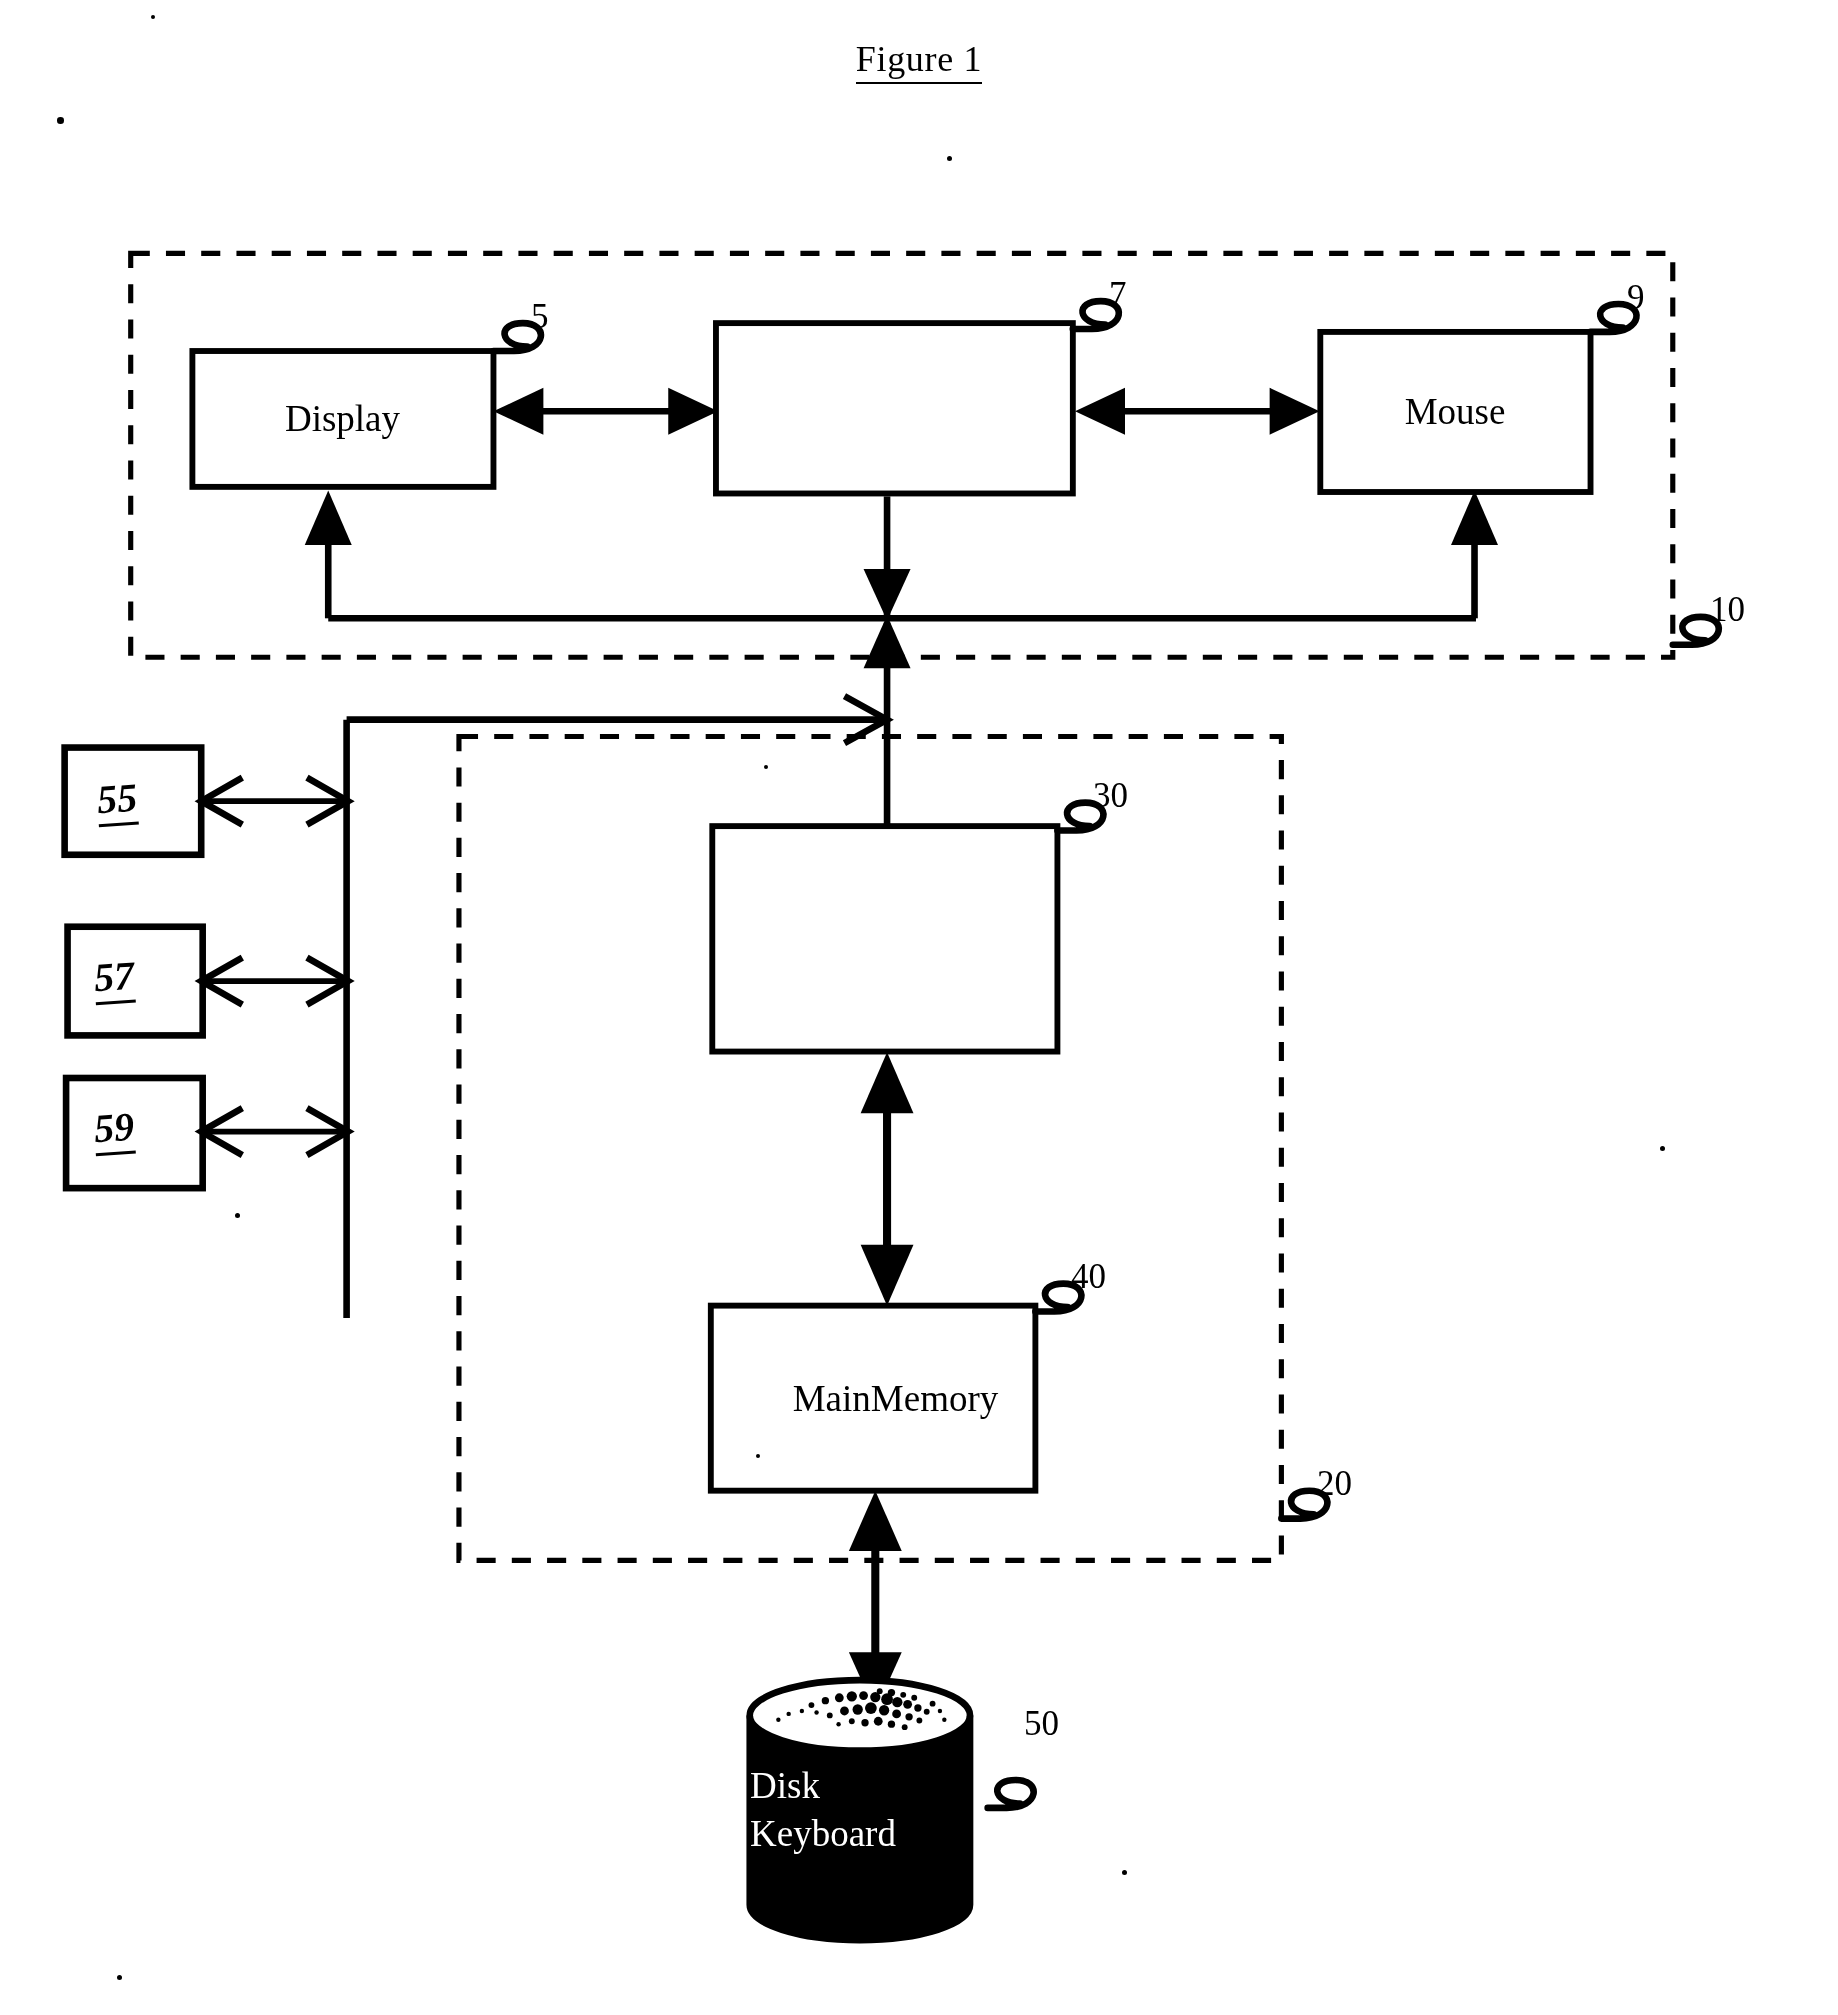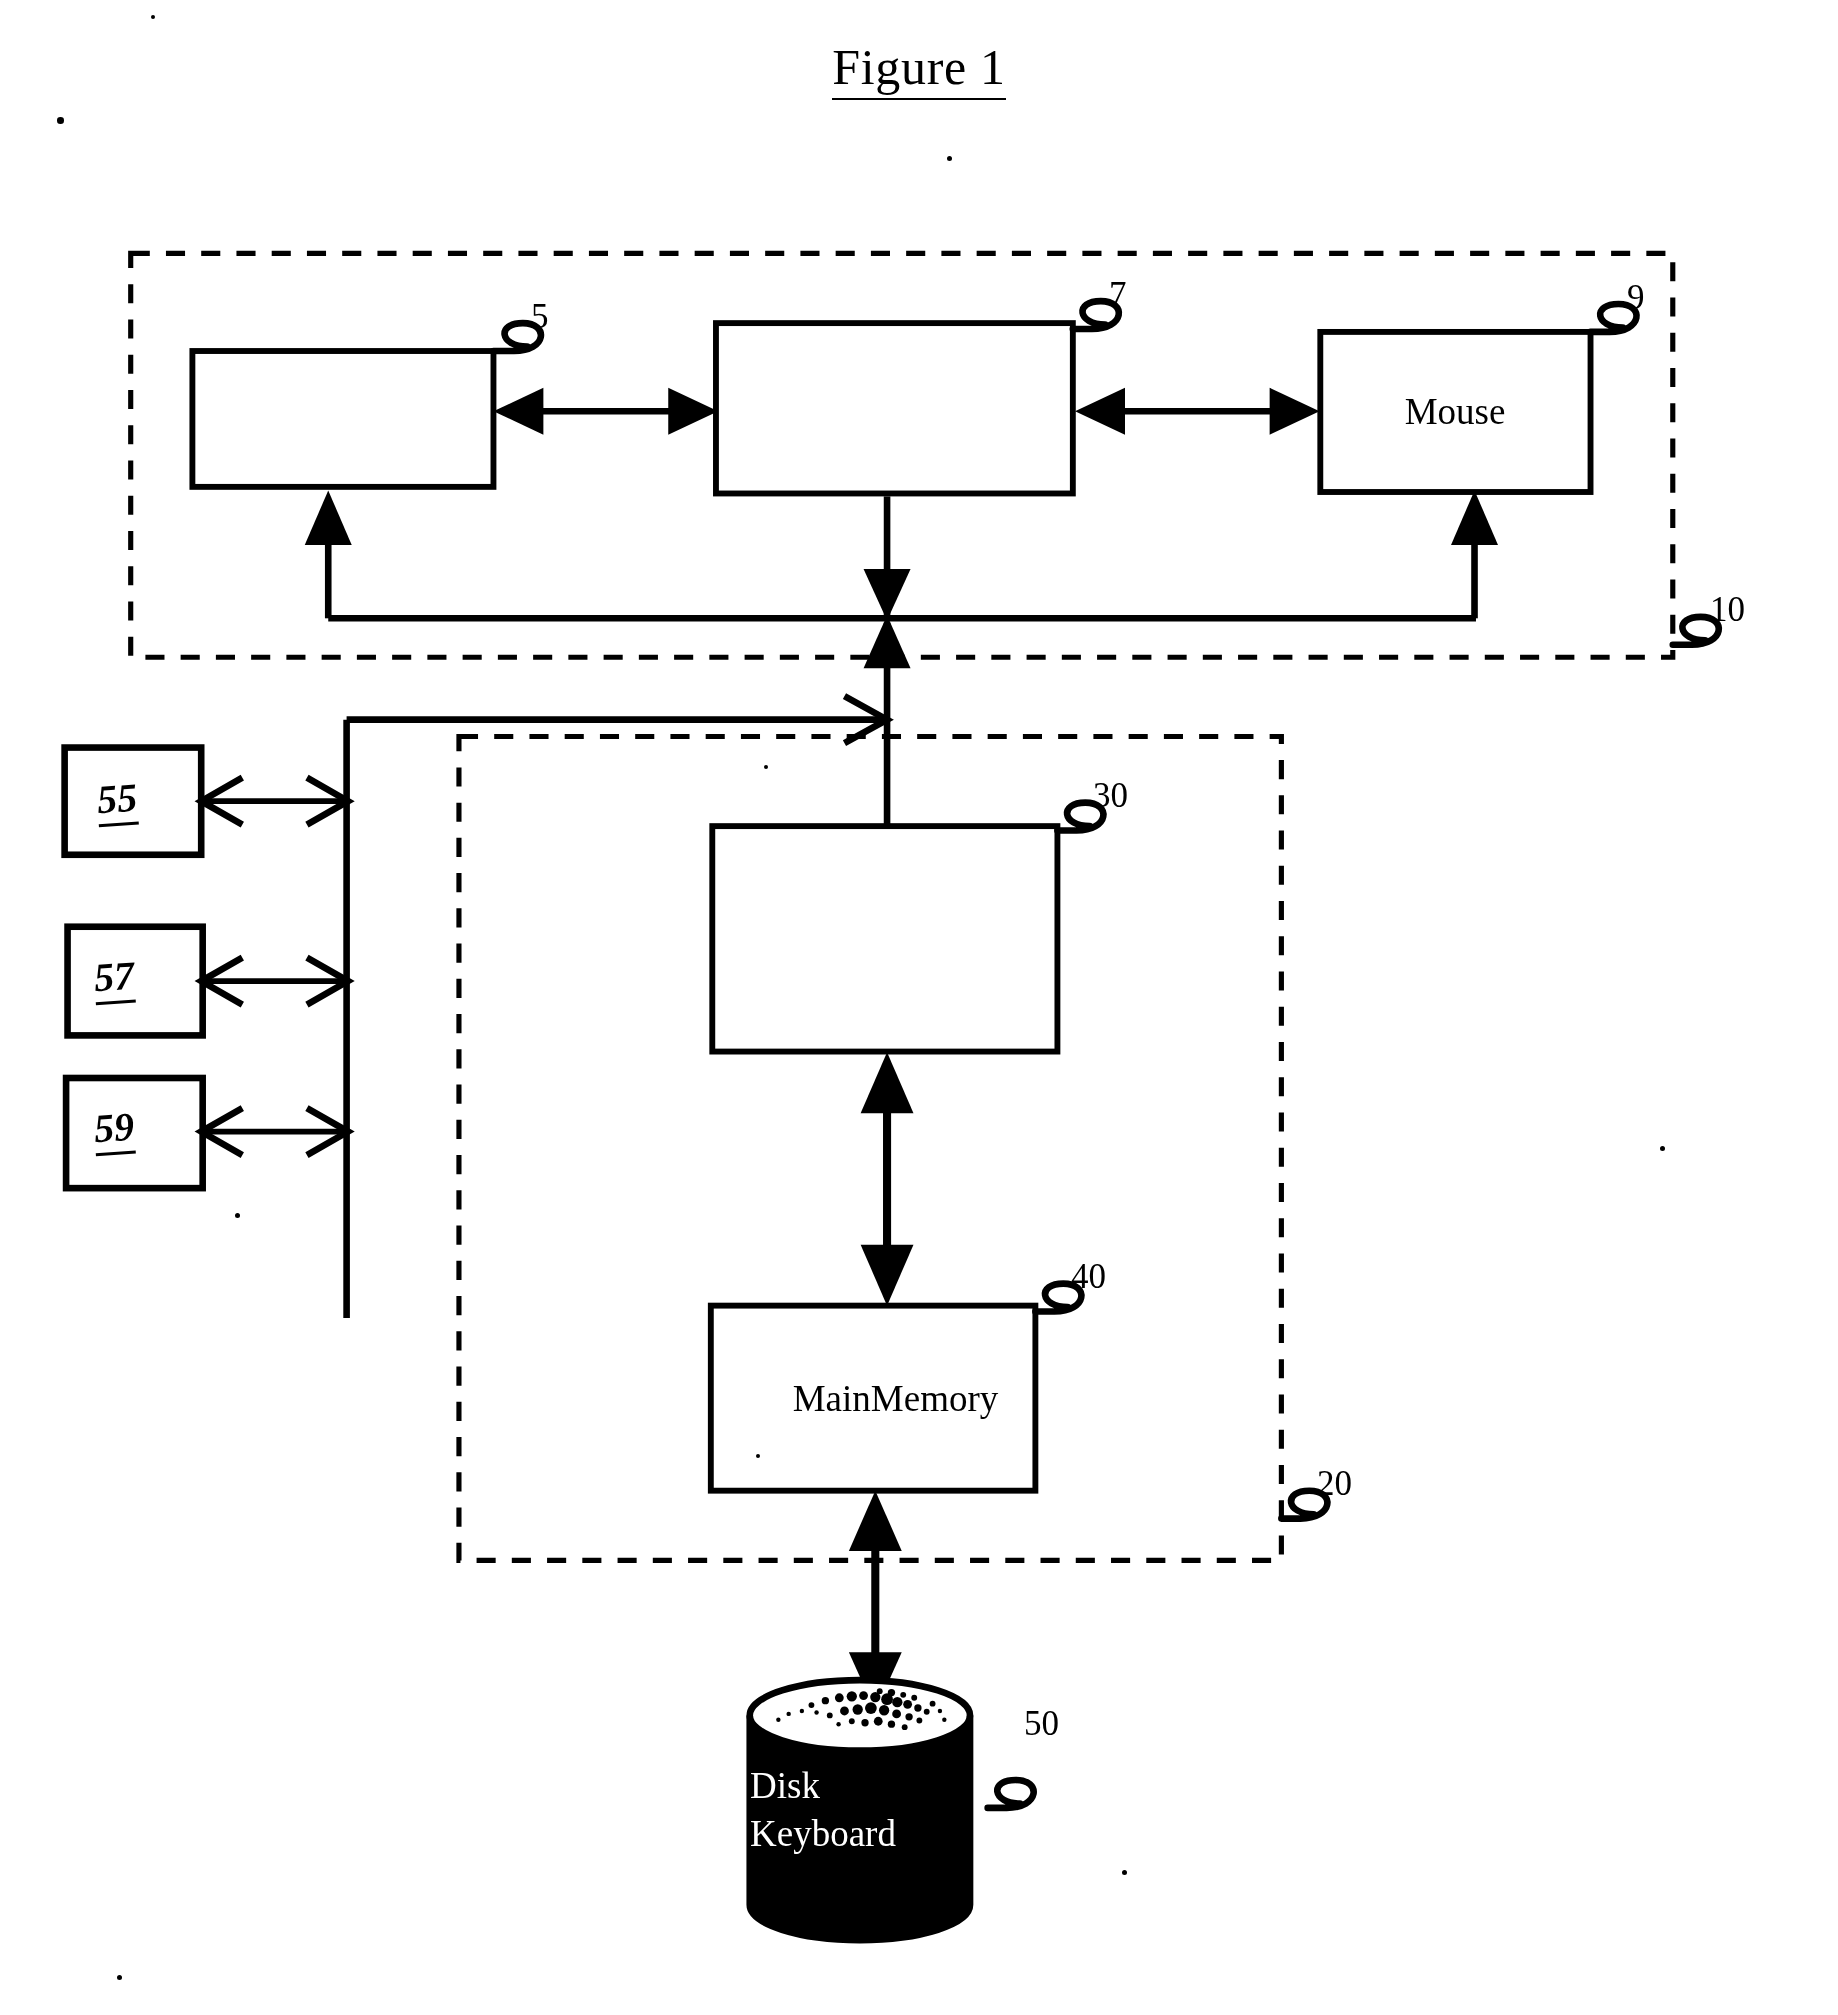--- a/index.html
+++ b/index.html
@@ -27,21 +27,21 @@
     width: 1838px;
     height: 2015px;
     pointer-events: none;
   }
   .fig-title {
     position: absolute;
     left: 0;
     top: 38px;
     width: 1838px;
     text-align: center;
-    font-size: 50px;
+    font-size: 36px;
     letter-spacing: 0.7px;
     font-family: "Liberation Serif", "DejaVu Serif", serif;
   }
   .fig-title span {
     border-bottom: 2.9px solid #000;
     padding-bottom: 2.9px;
   }
   .boxlabel {
     position: absolute;
     display: flex;
@@ -247,20 +247,23 @@
         <circle cx="1245" cy="2312" r="4"></circle>
           <circle cx="1230" cy="2308" r="4"></circle>
         <circle cx="1214" cy="2305" r="5"></circle>
           <circle cx="1198" cy="2303" r="4"></circle>
       </g>
 
       <path d="M1021,2336 L1021,2594 A150,48 0 0 0 1321,2594 L1321,2336" fill="none" stroke="#000" stroke-width="9"></path>
     </g>
   </svg>
 
+  <div class="boxlabel" style="left:192px; top:351px; width:301px; height:136px;">
+    <span>Display</span>
+  </div>
 
 
   <div class="boxlabel" style="left:1320px; top:332px; width:270px; height:160px;">
     <span>Mouse</span>
   </div>
 
 
   <div class="boxlabel" style="left:733px; top:1306px; width:325px; height:185px; flex-direction:row;font-family:Liberation Serif, serif;">
     <span>Main</span>
     <span>Memory</span>

